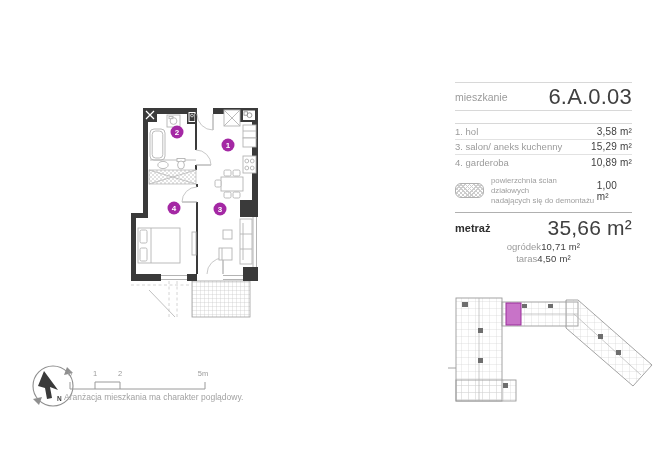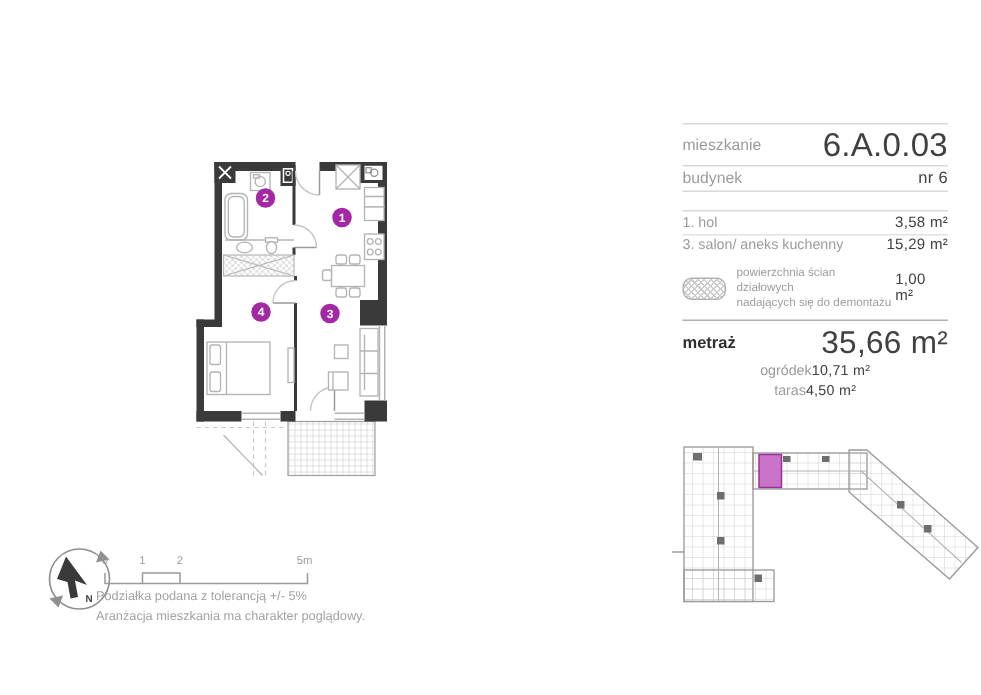--- a/index.html
+++ b/index.html
@@ -203,33 +203,33 @@
         <text x="81" y="127.9" fill="#fff">4</text>
         </g>
     </g>
   </svg>
 
   <div id="info-panel" class="abs">
     <div class="hrow" id="row-unit">
       <span class="lab">mieszkanie</span>
       <span class="val">6.A.0.03</span>
     </div>
-    <div class="hrow" id="row-building">
-      <span class="lab">budynek</span>
-      <span class="val">nr 6</span>
-    </div>
 
     <div id="rooms">
       <div class="rrow">
         <span class="lab">1. hol</span>
         <span class="val">3,58 m²</span>
       </div>
       <div class="rrow">
         <span class="lab">3. salon/ aneks kuchenny</span>
         <span class="val">15,29 m²</span>
+      </div>
+      <div class="rrow">
+        <span class="lab">4. garderoba</span>
+        <span class="val">10,89 m²</span>
       </div>
     </div>
 
     <div id="legend-row">
       <div id="legend-swatch"></div>
       <div id="legend-text">
         <div>powierzchnia ścian działowych</div>
         <div>nadających się do demontażu</div>
       </div>
       <span class="val">1,00 m²</span>
@@ -290,17 +290,16 @@
     <g font-size="7.5" fill="#9b9b9b" text-anchor="middle" font-family="Liberation Sans, sans-serif">
       <text x="6" y="9">0</text>
       <text x="31" y="9">1</text>
       <text x="56" y="9">2</text>
       <text x="139" y="9">5m</text>
     </g>
     <path d="M6 15 V22 H31 V15 H56 V22 H141 V15 M31 22 H56" fill="none" stroke="#9a9a9a" stroke-width="1"></path>
   </svg>
 
   <div id="notes" class="abs">
-    <div>Podziałka podana z tolerancją +/- 5%</div>
     <div>Aranżacja mieszkania ma charakter poglądowy.</div>
   </div>
 
 </div>
 
 </body></html>

